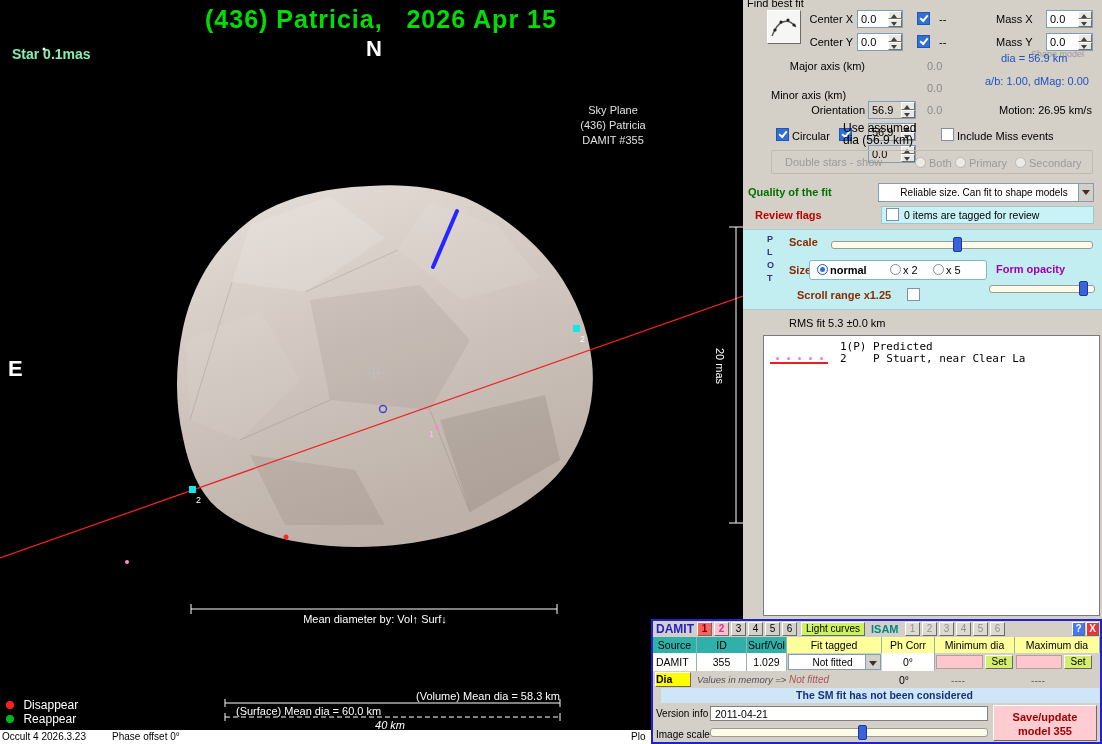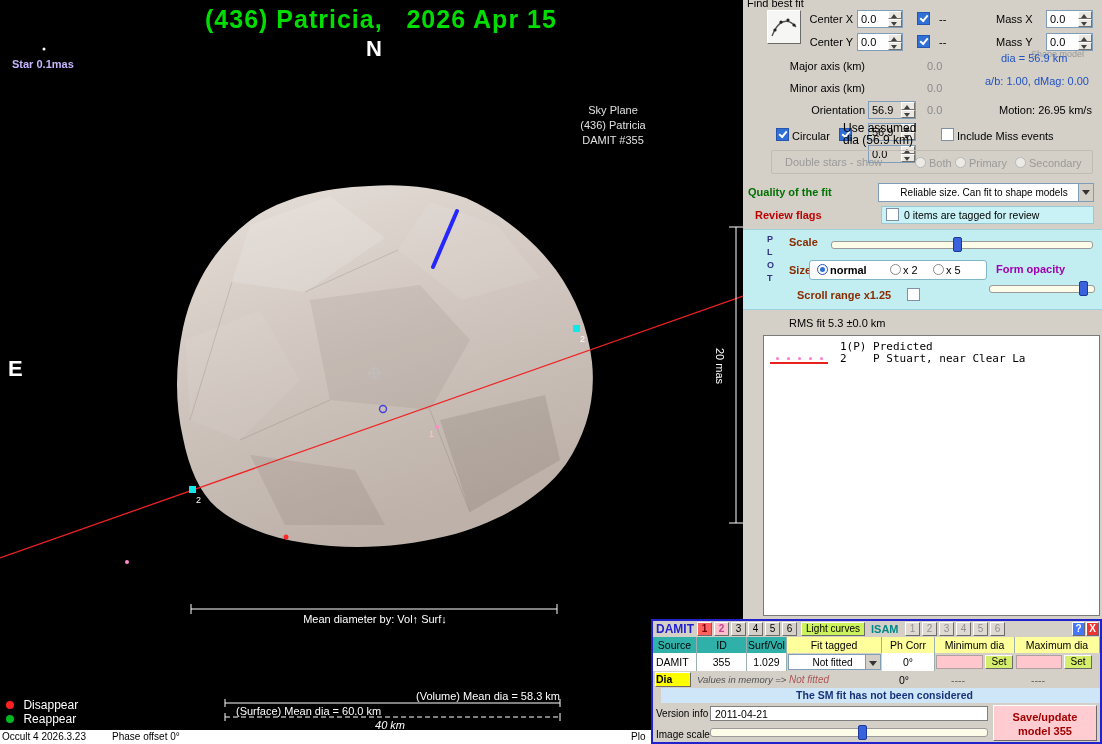--- a/index.html
+++ b/index.html
@@ -120,21 +120,21 @@
       <g stroke="#fff">
         <line x1="225" y1="717" x2="560" y2="717" stroke-dasharray="5,3"></line>
         <line x1="225" y1="713" x2="225" y2="721"></line>
         <line x1="560" y1="713" x2="560" y2="721"></line>
       </g>
     </svg>
 
     
     <div class="abs t" style="left:205px;top:5px;font-size:25px;font-weight:bold;color:#00dd00;letter-spacing:1px;white-space:pre">(436) Patricia,   2026 Apr 15</div>
     <div class="abs t" style="left:366px;top:36px;font-size:22px;font-weight:bold;color:#fff">N</div>
-    <div class="abs t" style="left:12px;top:58px;font-size:11px;font-weight:bold;color:#c4b5fd">Star 0.1mas</div>
+    <div class="abs t" style="left:12px;top:46px;font-size:14px;font-weight:bold;color:#86efac">Star 0.1mas</div>
     <div class="abs t" style="left:8px;top:356px;font-size:22px;font-weight:bold;color:#fff">E</div>
 
     <div class="abs" style="left:553px;top:103px;width:120px;text-align:center;color:#e0e0e0;font-size:11px;line-height:15px">
       <div>Sky Plane</div>
       <div>(436) Patricia</div>
       <div>DAMIT #355</div>
     </div>
 
     <div class="abs t" style="left:714px;top:348px;color:#fff;writing-mode:vertical-rl;font-size:11px">20 mas</div>
 
@@ -218,21 +218,21 @@
     <div class="spin dis abs" style="left:125px;top:57px;width:48px">
       <span class="val">56.9</span>
       <span class="arrows">
           <i class="up"></i>
           <i class="dn"></i>
         </span>
     </div>
     <span class="abs t" style="left:184px;top:60px;color:#8a8a8a">0.0</span>
     <span class="abs t" style="left:258px;top:52px;color:#1f52c4">dia = 56.9 km</span>
 
-    <span class="abs t" style="left:28px;top:82px;width:94px;text-align:right">Minor axis (km)</span>
+    <span class="abs t" style="left:28px;top:89px;width:94px;text-align:left">Minor axis (km)</span>
     <div class="spin dis abs" style="left:125px;top:79px;width:48px">
       <span class="val">56.9</span>
       <span class="arrows">
           <i class="up"></i>
           <i class="dn"></i>
         </span>
     </div>
     <span class="abs t" style="left:184px;top:82px;color:#8a8a8a">0.0</span>
     <span class="abs t" style="left:242px;top:75px;color:#1f52c4">a/b: 1.00, dMag: 0.00</span>
 

